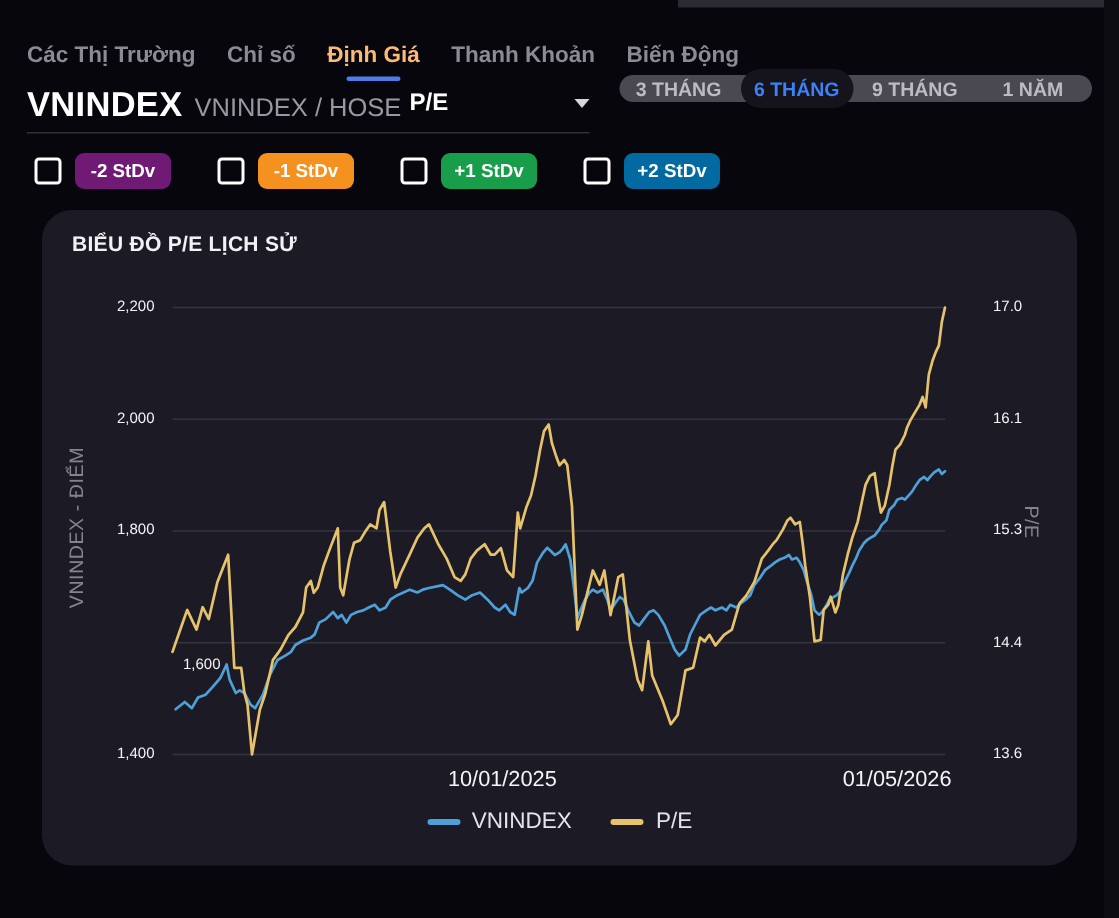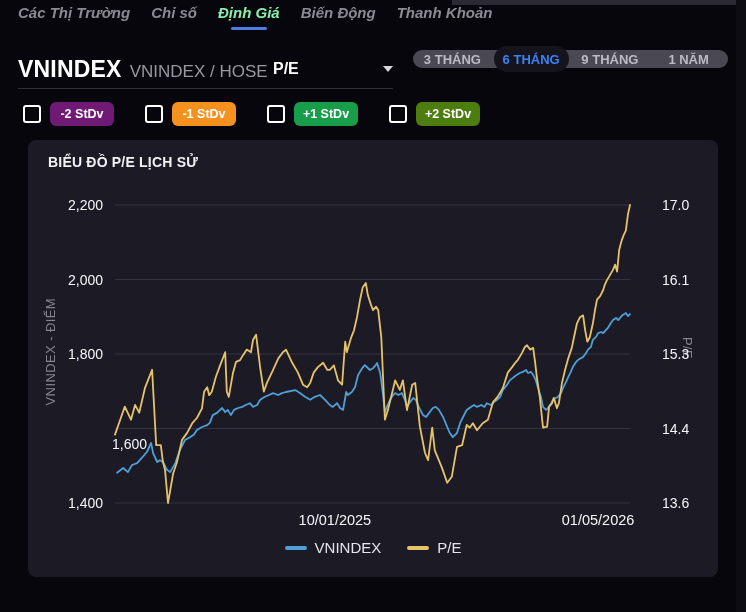--- a/index.html
+++ b/index.html
@@ -3,23 +3,23 @@
 <meta charset="utf-8">
 <style>
   html,body{margin:0;padding:0;background:#07060c;}
   body{width:746px;height:612px;position:relative;overflow:hidden;
        font-family:"Liberation Sans",sans-serif;color:#fff;}
   
   .top-strip{position:absolute;left:452px;top:0;width:294px;height:5px;background:#2b2a33;}
   
   .right-strip{position:absolute;right:0;top:0;width:10px;height:612px;background:#0d0c13;}
   
-  .nav{position:absolute;left:18px;top:4px;display:flex;gap:21px;align-items:flex-end;font-style:italic;}
+  .nav{position:absolute;left:18px;top:28px;display:flex;gap:21px;align-items:flex-end;}
   .nav-item{font-size:15px;font-weight:700;color:#8b8a95;cursor:pointer;position:relative;padding-bottom:9px;}
-  .nav-item.active{color:#86efac;}
+  .nav-item.active{color:#fdba74;}
   .nav-item.active::after{content:"";position:absolute;left:50%;transform:translateX(-50%);
        bottom:0;width:36px;height:3px;border-radius:2px;background:#4d7ee8;}
   
   .header-row{position:absolute;left:18px;top:50px;width:375px;height:38px;
        border-bottom:1px solid #302f3a;display:flex;align-items:center;}
   .symbol{font-size:23px;font-weight:700;letter-spacing:.2px;}
   .subtitle{font-size:17px;color:#9998a2;margin-left:8px;margin-top:6px;}
   .metric-select{margin-left:auto;width:120px;display:flex;align-items:center;
        justify-content:space-between;cursor:pointer;}
   .metric-value{font-size:16px;font-weight:700;}
@@ -31,50 +31,50 @@
   .range-item{flex:1;height:26px;margin:2px;display:flex;align-items:center;justify-content:center;
        font-size:13px;font-weight:700;color:#bcbbc4;border-radius:13px;cursor:pointer;white-space:nowrap;}
   .range-item.active{background:#15141d;color:#3b82f6;}
   
   .toggles{position:absolute;left:23px;top:102px;display:flex;gap:31px;align-items:center;}
   .toggle{display:flex;align-items:center;gap:9px;}
   .cb{width:14px;height:14px;border:2px solid #ffffff;border-radius:3px;background:transparent;cursor:pointer;}
   .badge{min-width:64px;height:24px;padding:0 8px;border-radius:6px;display:flex;align-items:center;
        justify-content:center;font-size:12.5px;font-weight:700;color:#fff;cursor:pointer;box-sizing:border-box;}
   
-  .panel{position:absolute;left:28px;top:140px;width:690px;height:437px;background:#1c1b25;border-radius:8px;}
+  .panel{position:absolute;left:28px;top:140px;width:690px;height:437px;background:#1c1b25;border-radius:20px;}
   .panel-title{position:absolute;left:20px;top:14px;font-size:14px;font-weight:700;letter-spacing:.2px;color:#f2f2f5;}
   .plot-wrap{position:absolute;left:87px;top:65px;width:515px;height:298px;}
   svg{overflow:visible;display:block;}
   .tick-col{position:absolute;top:65px;width:75px;height:298px;}
   .tick-col.left{left:0;text-align:right;}
   .tick-col.right{left:634px;text-align:left;}
-  .tick{position:absolute;width:100%;font-size:14px;color:#f5f5f7;line-height:18px;}
+  .tick{position:absolute;width:100%;font-size:10px;color:#f5f5f7;line-height:18px;}
   .axis-title{position:absolute;font-size:13px;color:#84838e;letter-spacing:.4px;}
   .axis-title.left{left:15px;top:158px;writing-mode:vertical-rl;transform:rotate(180deg);}
   .axis-title.right{left:652px;top:197px;writing-mode:vertical-rl;}
   .x-ticks{position:absolute;left:87px;top:372px;width:515px;height:18px;}
   .x-tick{position:absolute;transform:translateX(-50%);font-size:14.5px;color:#f5f5f7;white-space:nowrap;}
   .legend{position:absolute;left:0;top:399px;width:690px;display:flex;justify-content:center;
        gap:26px;align-items:center;}
   .legend-item{display:flex;align-items:center;gap:8px;font-size:15px;color:#e4e4ea;cursor:pointer;}
   .legend-swatch{width:22px;height:4px;border-radius:2px;}
 </style>
 </head>
 <body>
 
 <div class="top-strip"></div>
 <div class="right-strip"></div>
 
 <div class="nav">
     <div class="nav-item">Các Thị Trường</div>
     <div class="nav-item">Chỉ số</div>
     <div class="nav-item active">Định Giá</div>
+    <div class="nav-item">Thanh Khoản</div>
     <div class="nav-item">Biến Động</div>
-    <div class="nav-item">Thanh Khoản</div>
   </div>
 
 <div class="header-row">
   <span class="symbol">VNINDEX</span>
   <span class="subtitle">VNINDEX / HOSE</span>
   <span class="metric-select">
     <span class="metric-value">P/E</span>
     <span class="caret"></span>
   </span>
 </div>
@@ -94,21 +94,21 @@
     <div class="toggle">
       <div class="cb"></div>
       <div class="badge" style="background: rgb(245, 146, 31);">-1 StDv</div>
     </div>
     <div class="toggle">
       <div class="cb"></div>
       <div class="badge" style="background: rgb(24, 158, 75);">+1 StDv</div>
     </div>
     <div class="toggle">
       <div class="cb"></div>
-      <div class="badge" style="background: #4d7c0f;">+2 StDv</div>
+      <div class="badge" style="background: #0369a1;">+2 StDv</div>
     </div>
   </div>
 
 <div class="panel">
   <div class="panel-title">BIỂU ĐỒ P/E LỊCH SỬ</div>
   <div class="axis-title left">VNINDEX - ĐIỂM</div>
   <div class="axis-title right">P/E</div>
   <div class="tick-col left" id="left-ticks">
       <div class="tick" style="top: -9px;">2,200</div>
       <div class="tick" style="top: 65.5px;">2,000</div>

